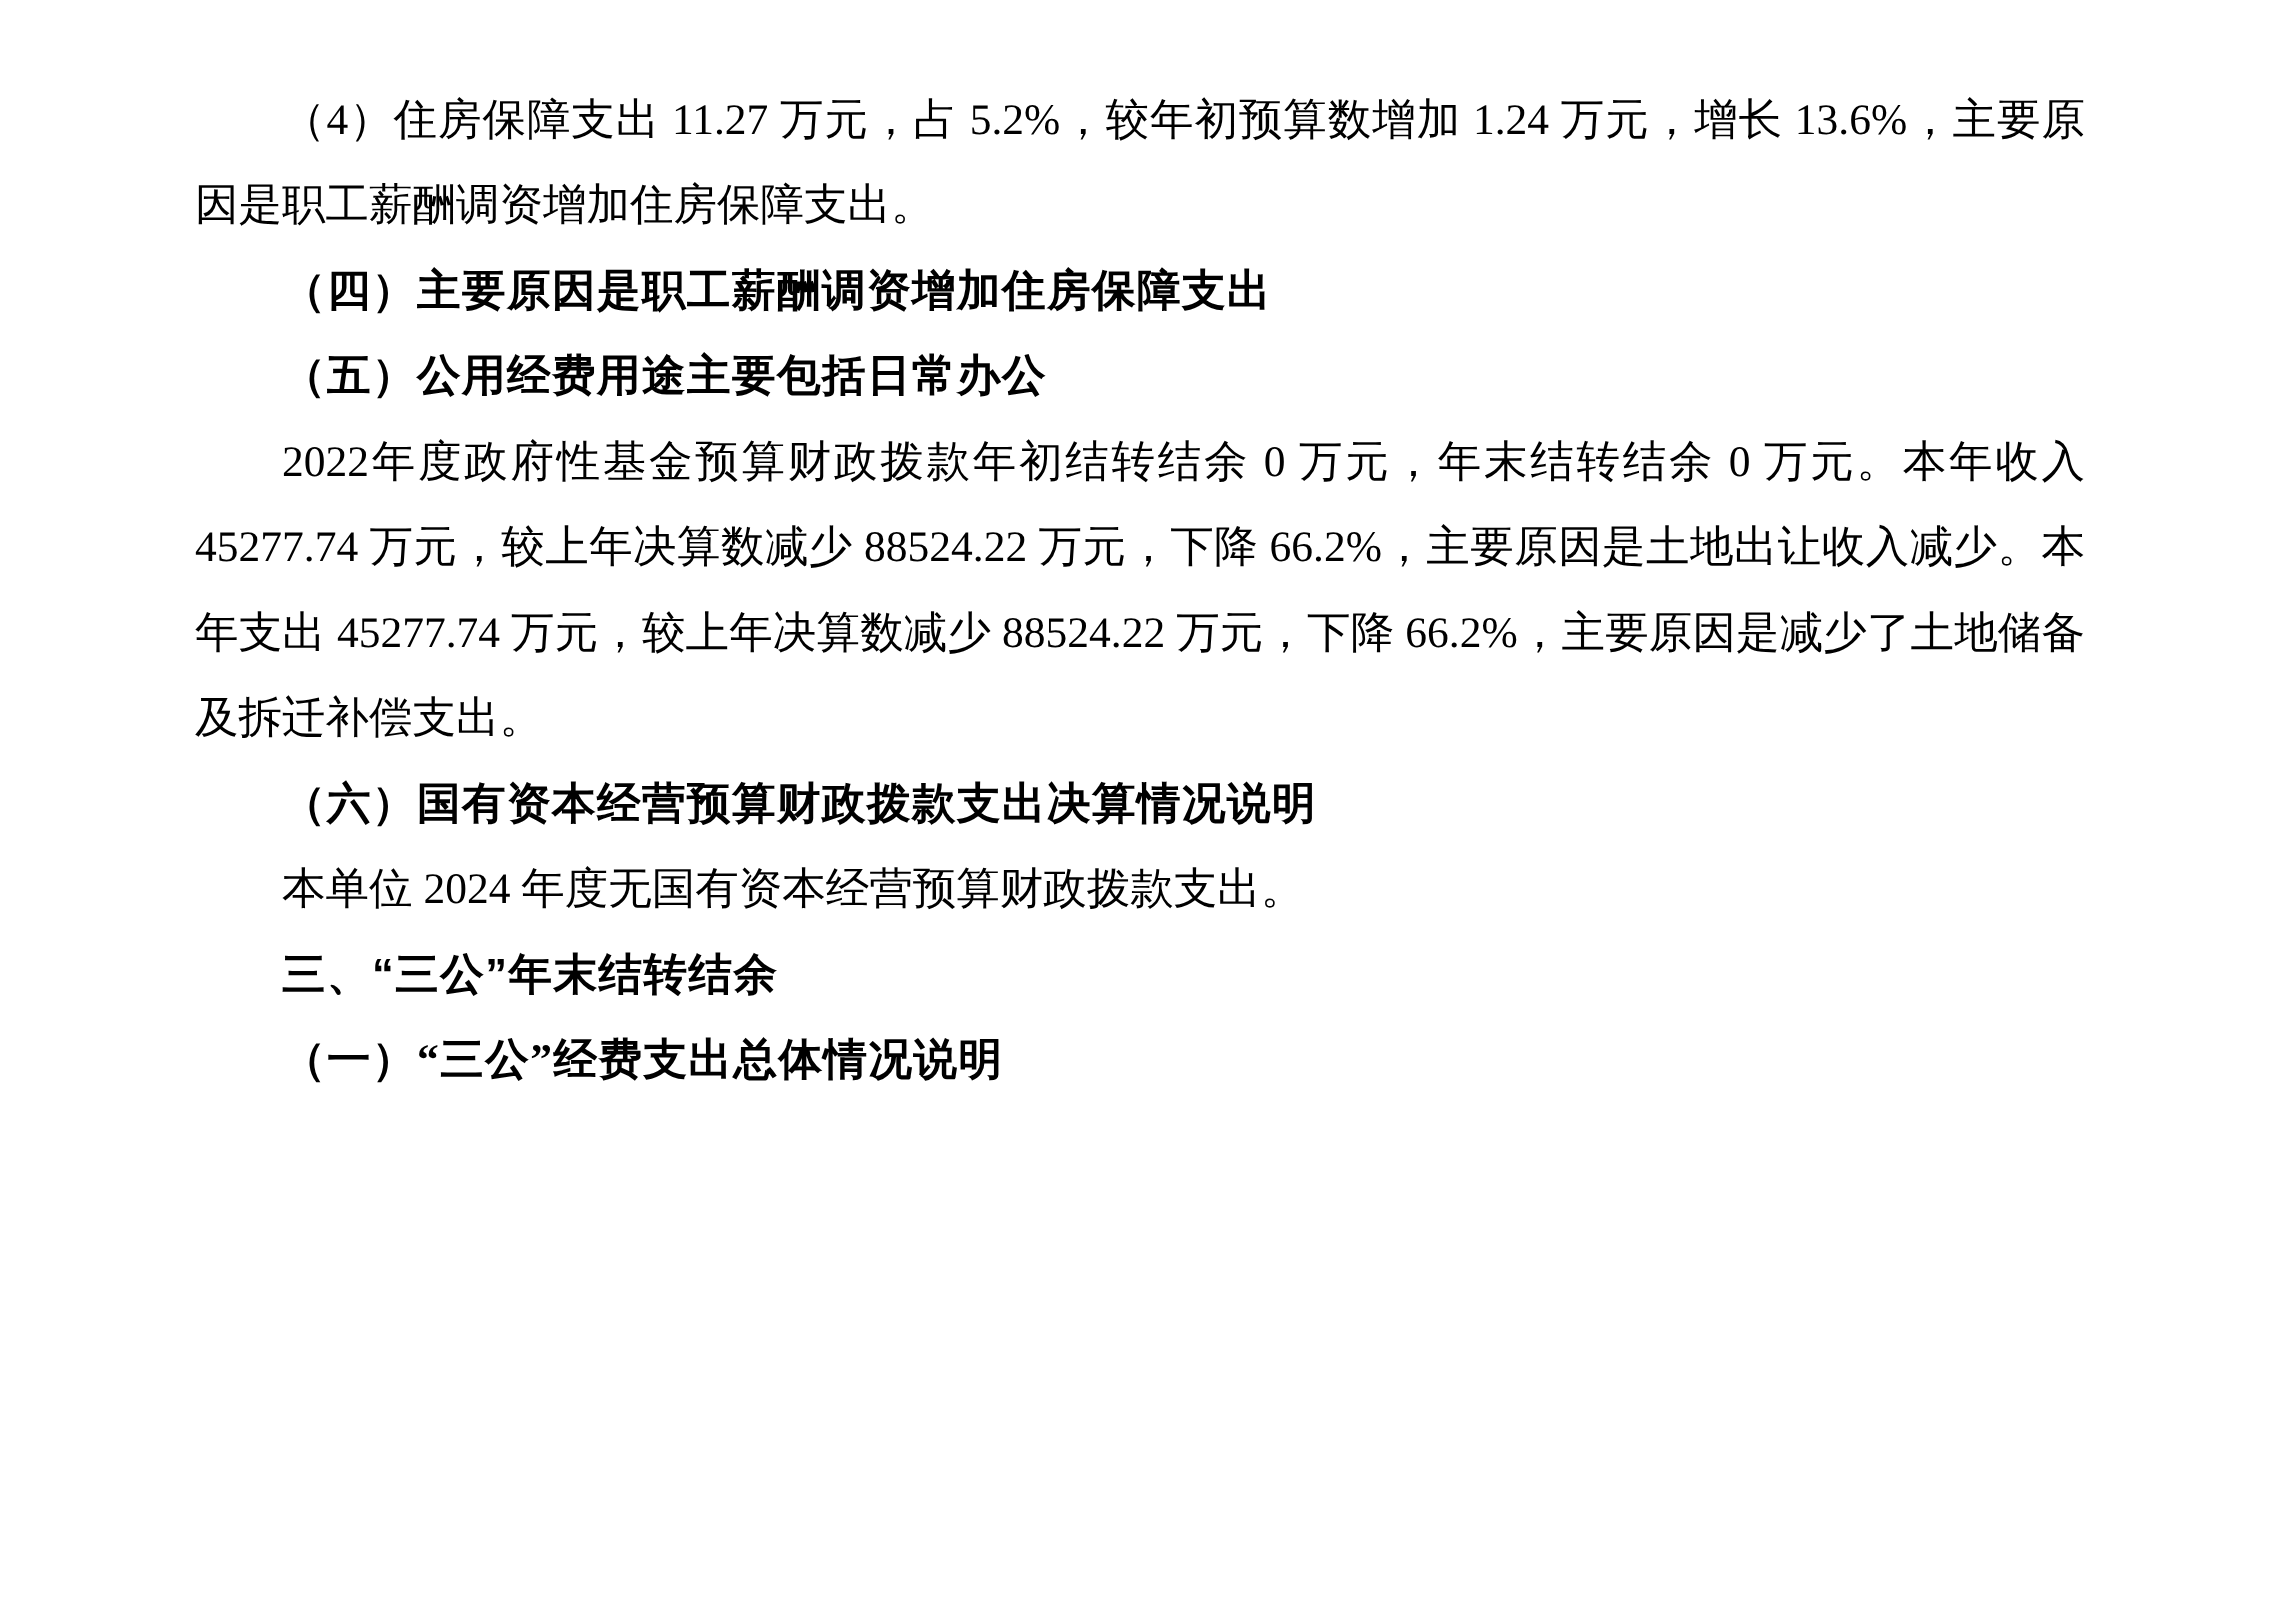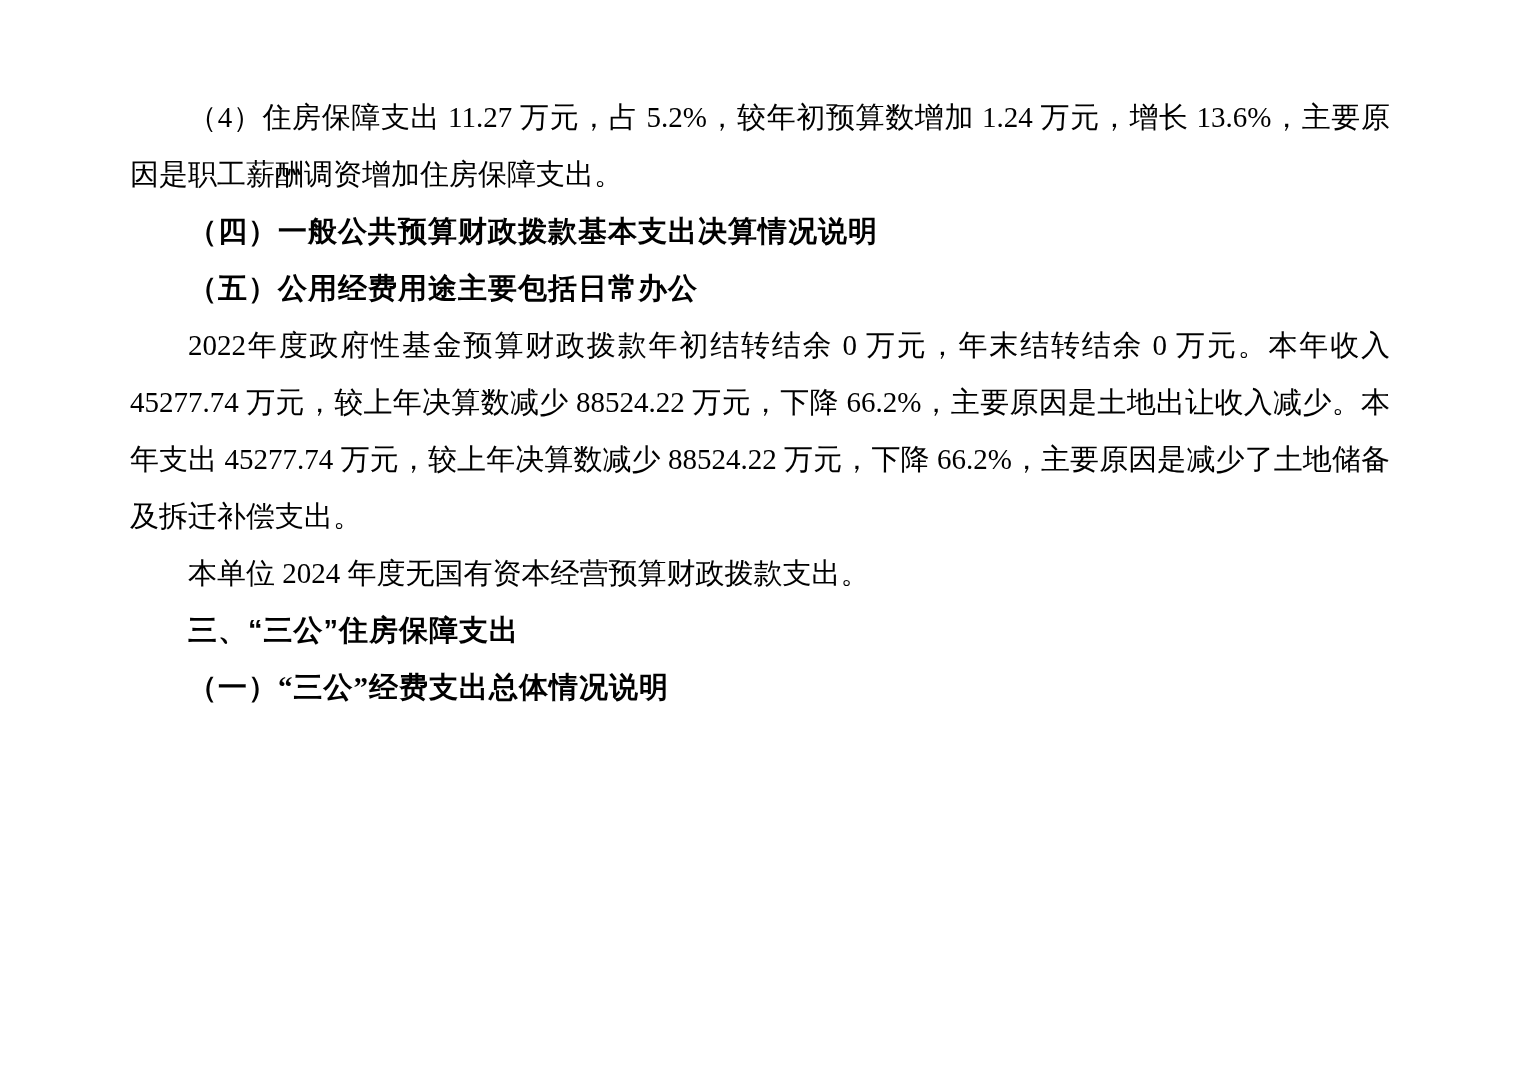--- a/index.html
+++ b/index.html
@@ -5,21 +5,21 @@
   html, body {
     margin: 0;
     padding: 0;
     background: #ffffff;
   }
   .page {
     width: 1520px;
     height: 1074px;
     background: #ffffff;
     box-sizing: border-box;
-    padding: 89px 130px 0 130px;
+    padding: 52px 130px 0 130px;
     overflow: hidden;
   }
   .doc {
     font-family: "Liberation Serif", "DejaVu Serif", serif;
     font-size: 29px;
     line-height: 57px;
     color: #000000;
     text-align: justify;
   }
   .para {
@@ -40,20 +40,21 @@
     font-family: "Liberation Sans", "DejaVu Sans", sans-serif;
     letter-spacing: 1px;
   }
 </style>
 </head>
 <body>
 
 <div class="page">
   <div class="doc">
     <p class="para">（4）住房保障支出 11.27 万元，占 5.2%，较年初预算数增加 1.24 万元，增长 13.6%，主要原因是职工薪酬调资增加住房保障支出。</p>
-    <p class="h-sub">（四）一般公共预算财政拨款基本支出决算情况说明</p>
+    <p class="h-sub">（四）主要原因是职工薪酬调资增加住房保障支出</p>
     <p class="h-sub">（五）公用经费用途主要包括日常办公</p>
     <p class="para">2022年度政府性基金预算财政拨款年初结转结余 0 万元，年末结转结余 0 万元。本年收入 45277.74 万元，较上年决算数减少 88524.22 万元，下降 66.2%，主要原因是土地出让收入减少。本年支出 45277.74 万元，较上年决算数减少 88524.22 万元，下降 66.2%，主要原因是减少了土地储备及拆迁补偿支出。</p>
+    <p class="h-sub">（六）国有资本经营预算财政拨款支出决算情况说明</p>
     <p class="para">本单位 2024 年度无国有资本经营预算财政拨款支出。</p>
-    <p class="h-main">三、“三公”住房保障支出</p>
+    <p class="h-main">三、“三公”年末结转结余</p>
     <p class="h-sub">（一）“三公”经费支出总体情况说明</p>
   </div>
 </div>
 
 </body></html>

